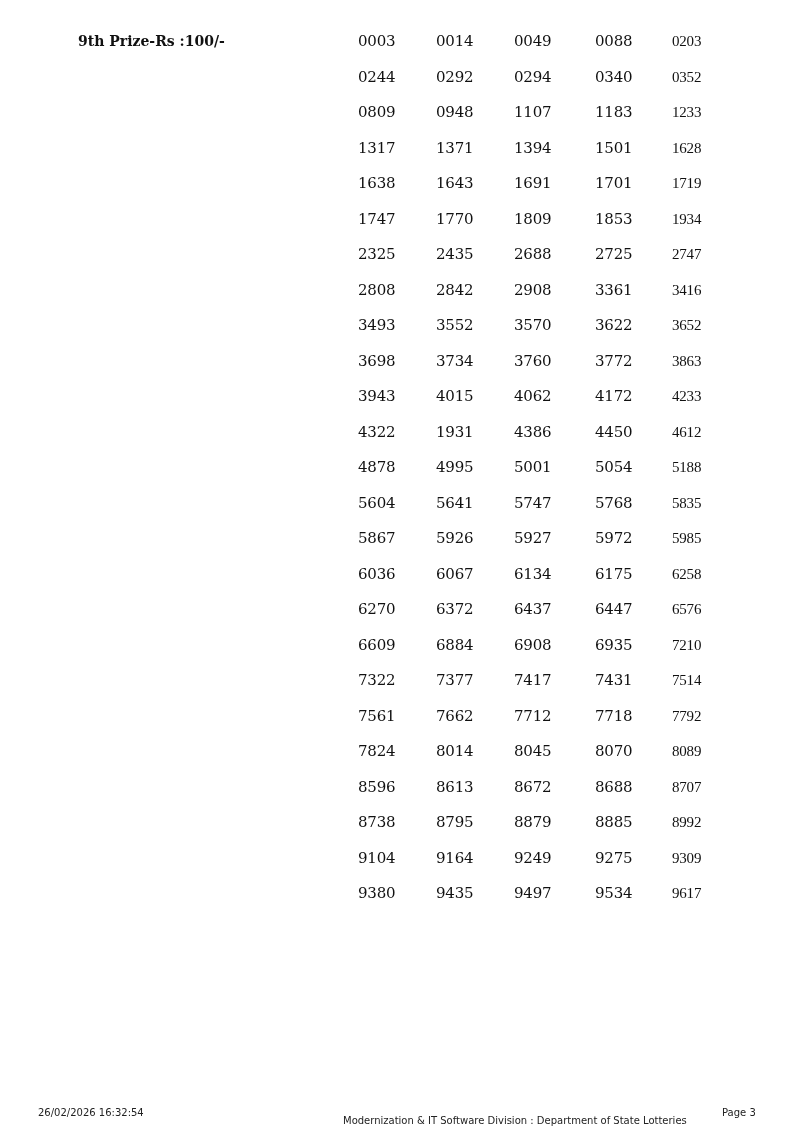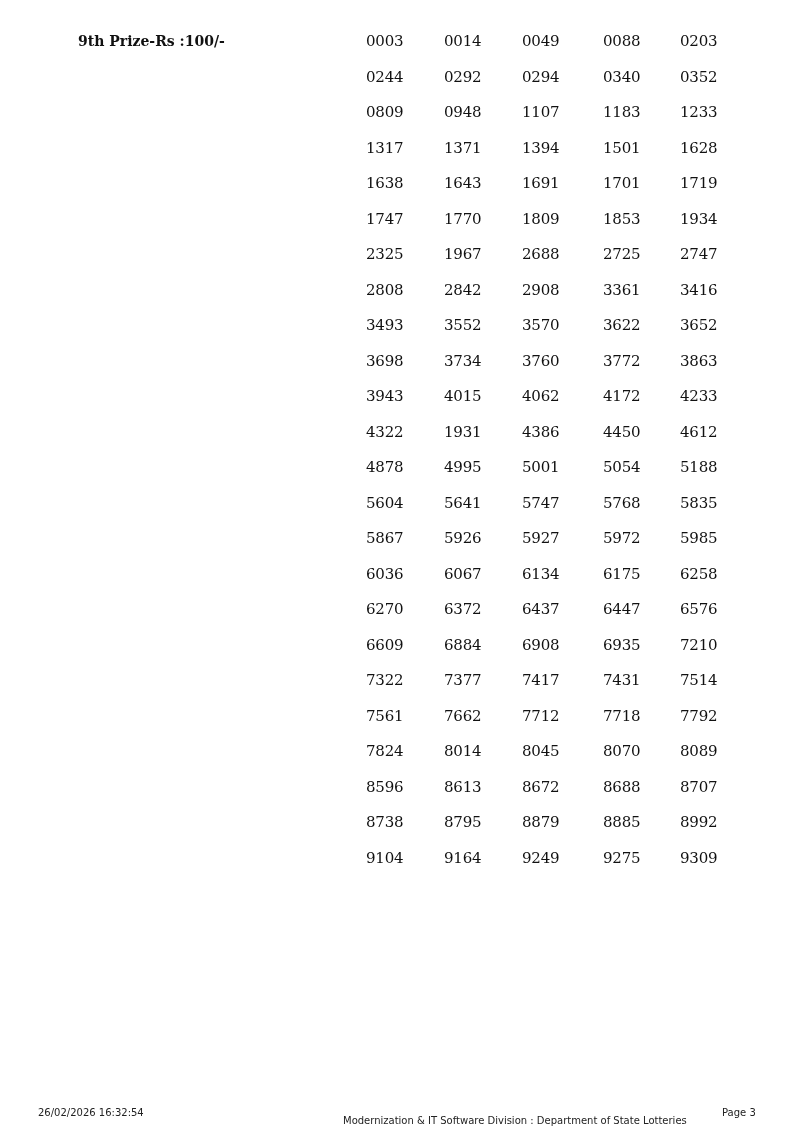--- a/index.html
+++ b/index.html
@@ -19,42 +19,42 @@
       left: 78px;
       top: 31px;
       font-family: "DejaVu Serif", serif;
       font-weight: bold;
       font-size: 14px;
       line-height: 20px;
       white-space: nowrap;
     }
     .numbers-grid {
       position: absolute;
-      left: 366px;
+      left: 358px;
       top: 31px;
       width: 380px;
     }
     .num-row {
       height: 35.5px;
       position: relative;
     }
     .num-cell {
       position: absolute;
       top: 0;
       font-family: "DejaVu Serif", serif;
       font-size: 15px;
       line-height: 20px;
       letter-spacing: -0.2px;
       white-space: nowrap;
     }
     .num-cell.c0 { left: 0px; }
     .num-cell.c1 { left: 78px; }
     .num-cell.c2 { left: 156px; }
     .num-cell.c3 { left: 237px; }
-    .num-cell.c4 { left: 314px; }
+    .num-cell.c4 { left: 314px; font-family: Liberation Serif, serif; }
     .footer {
       position: absolute;
       top: 1106px;
       left: 0;
       width: 800px;
       height: 16px;
       font-family: "DejaVu Sans", sans-serif;
       font-size: 10px;
       line-height: 14px;
       color: #222222;
@@ -121,21 +121,21 @@
     </div>
     <div class="num-row">
       <span class="num-cell c0">1747</span>
       <span class="num-cell c1">1770</span>
       <span class="num-cell c2">1809</span>
       <span class="num-cell c3">1853</span>
       <span class="num-cell c4">1934</span>
     </div>
     <div class="num-row">
       <span class="num-cell c0">2325</span>
-      <span class="num-cell c1">1967</span>
+      <span class="num-cell c1">2435</span>
       <span class="num-cell c2">2688</span>
       <span class="num-cell c3">2725</span>
       <span class="num-cell c4">2747</span>
     </div>
     <div class="num-row">
       <span class="num-cell c0">2808</span>
       <span class="num-cell c1">2842</span>
       <span class="num-cell c2">2908</span>
       <span class="num-cell c3">3361</span>
       <span class="num-cell c4">3416</span>
@@ -245,19 +245,26 @@
       <span class="num-cell c3">8885</span>
       <span class="num-cell c4">8992</span>
     </div>
     <div class="num-row">
       <span class="num-cell c0">9104</span>
       <span class="num-cell c1">9164</span>
       <span class="num-cell c2">9249</span>
       <span class="num-cell c3">9275</span>
       <span class="num-cell c4">9309</span>
     </div>
+    <div class="num-row">
+      <span class="num-cell c0">9380</span>
+      <span class="num-cell c1">9435</span>
+      <span class="num-cell c2">9497</span>
+      <span class="num-cell c3">9534</span>
+      <span class="num-cell c4">9617</span>
+    </div>
   </div>
 
 <div class="footer">
   <span class="footer-timestamp">26/02/2026 16:32:54</span>
   <span class="footer-division">Modernization &amp; IT Software Division : Department of State Lotteries</span>
   <span class="footer-page">Page 3</span>
 </div>
 
 </body></html>

